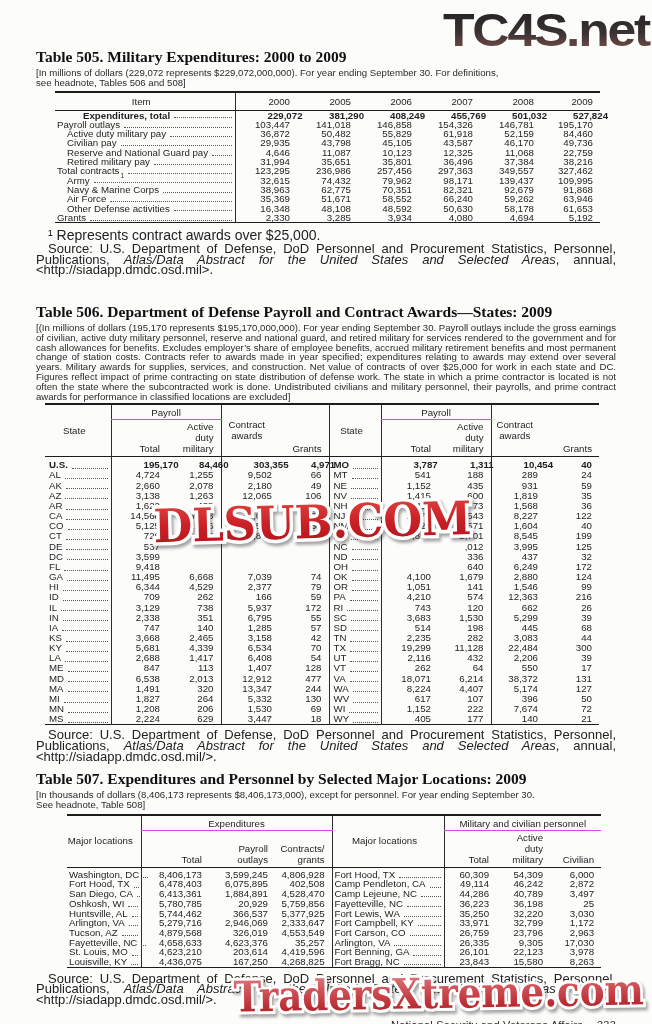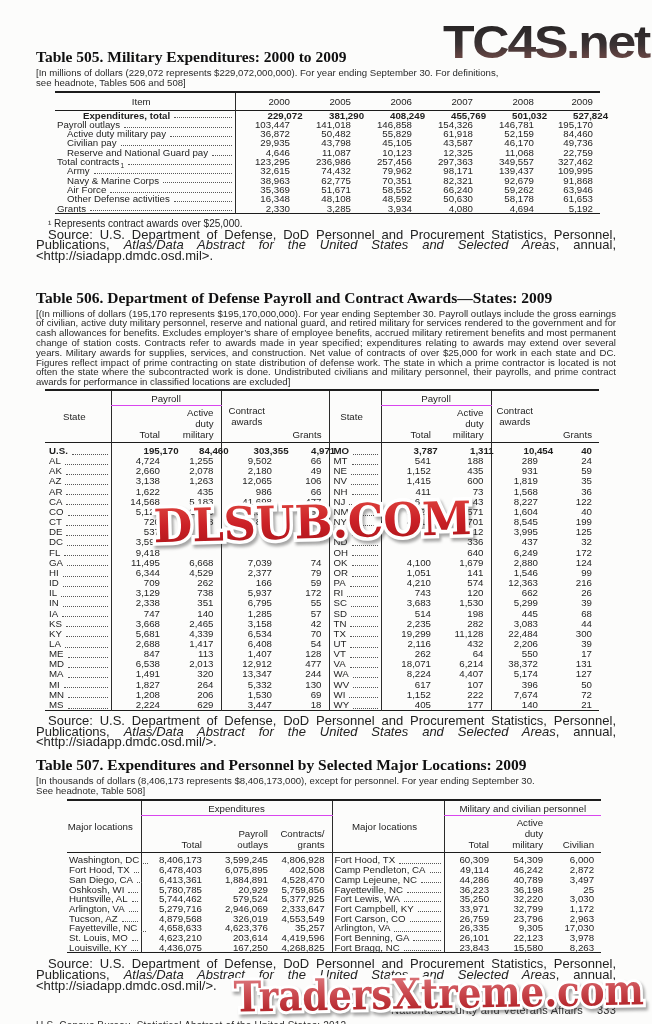--- a/index.html
+++ b/index.html
@@ -5,21 +5,21 @@
   html,body{margin:0;padding:0;background:#ddd;}
   .page{position:relative;width:652px;height:1024px;margin:0 auto;background:#fcfcfb;
         font-family:"Liberation Sans",sans-serif;color:#222;overflow:hidden;}
   .content{padding:0 36px;}
 
   
   .tbl-title{font-family:"Liberation Serif",serif;font-weight:700;font-size:15.5px;
              color:#101010;margin:0;line-height:18px;}
   .headnote{font-size:9.6px;line-height:9.8px;color:#2a2a2a;margin:2px 0 0 0;text-align:justify;}
   .headnote.nw{text-align:left;}
-  .footnote{font-size:10px;margin:4px 0 0 0;text-indent:12px;}
+  .footnote{font-size:14px;margin:4px 0 0 0;text-indent:12px;}
   .source{font-size:13px;line-height:10.6px;margin:1px 0 0 0;text-indent:12px;text-align:justify;}
   .source i{font-style:italic;}
 
   
   table{border-collapse:collapse;table-layout:fixed;border-top:2px solid #1c1c1c;
         border-bottom:1.5px solid #1c1c1c;}
   thead{border-bottom:1px solid #1c1c1c;}
   th{font-weight:400;font-size:9.7px;padding:1px 7px 2px 0;vertical-align:bottom;color:#1e1e1e;}
   td{font-size:9.7px;color:#1e1e1e;padding:0;}
   .num{text-align:right;padding-right:7px;white-space:nowrap;}
@@ -54,21 +54,21 @@
   .t507 tr.first td{padding-top:2px;}
   .t507 .lbl{padding-left:2px;}
 
   
   .runfoot-r{margin-top:13px;text-align:right;font-size:11px;color:#2d2d2d;letter-spacing:.2px;}
   .runfoot-r .pageno{margin-left:14px;}
   .runfoot-l{margin-top:4px;font-size:10px;color:#2d2d2d;letter-spacing:.2px;}
 
   
   .wm{position:absolute;pointer-events:none;}
-  .wm-top{top:16px;right:0;}
+  .wm-top{top:4px;right:0;}
   .wm-mid{left:146px;top:482px;filter:drop-shadow(2px 3px 1.5px rgba(60,60,60,.45));}
   .wm-bot{left:226px;top:962px;filter:drop-shadow(2px 3px 1.5px rgba(60,60,60,.45));}
 </style>
 </head>
 <body>
 
 <div class="page">
 
   <div class="wm wm-top">
     <svg width="212" height="54" viewBox="0 0 212 54">
@@ -173,20 +173,34 @@
                 <span class="lt">Reserve and National Guard pay</span>
                 <span class="leader"></span>
               </div>
             </td>
             <td class="num vl">4,646</td>
             <td class="num ">11,087</td>
             <td class="num ">10,123</td>
             <td class="num ">12,325</td>
             <td class="num ">11,068</td>
             <td class="num ">22,759</td>
+          </tr>
+          <tr>
+            <td class="lbl ind1">
+              <div class="lw">
+                <span class="lt">Retired military pay</span>
+                <span class="leader"></span>
+              </div>
+            </td>
+            <td class="num vl">31,994</td>
+            <td class="num ">35,651</td>
+            <td class="num ">35,801</td>
+            <td class="num ">36,496</td>
+            <td class="num ">37,384</td>
+            <td class="num ">38,216</td>
           </tr>
           <tr>
             <td class="lbl ind0">
               <div class="lw">
                 <span class="lt">Total contracts</span>
                 <sup>1</sup>
                 <span class="leader"></span>
               </div>
             </td>
             <td class="num vl">123,295</td>
@@ -997,21 +1011,21 @@
             <td class="num ">25</td>
           </tr>
           <tr>
             <td class="lbl ">
               <div class="lw">
                 <span class="lt">Huntsville, AL</span>
                 <span class="leader"></span>
               </div>
             </td>
             <td class="num vl">5,744,462</td>
-            <td class="num ">579,524</td>
+            <td class="num ">366,537</td>
             <td class="num ">5,377,925</td>
             <td class="lbl vl">
               <div class="lw">
                 <span class="lt">Fort Lewis, WA</span>
                 <span class="leader"></span>
               </div>
             </td>
             <td class="num vl">35,250</td>
             <td class="num ">32,220</td>
             <td class="num ">3,030</td>

